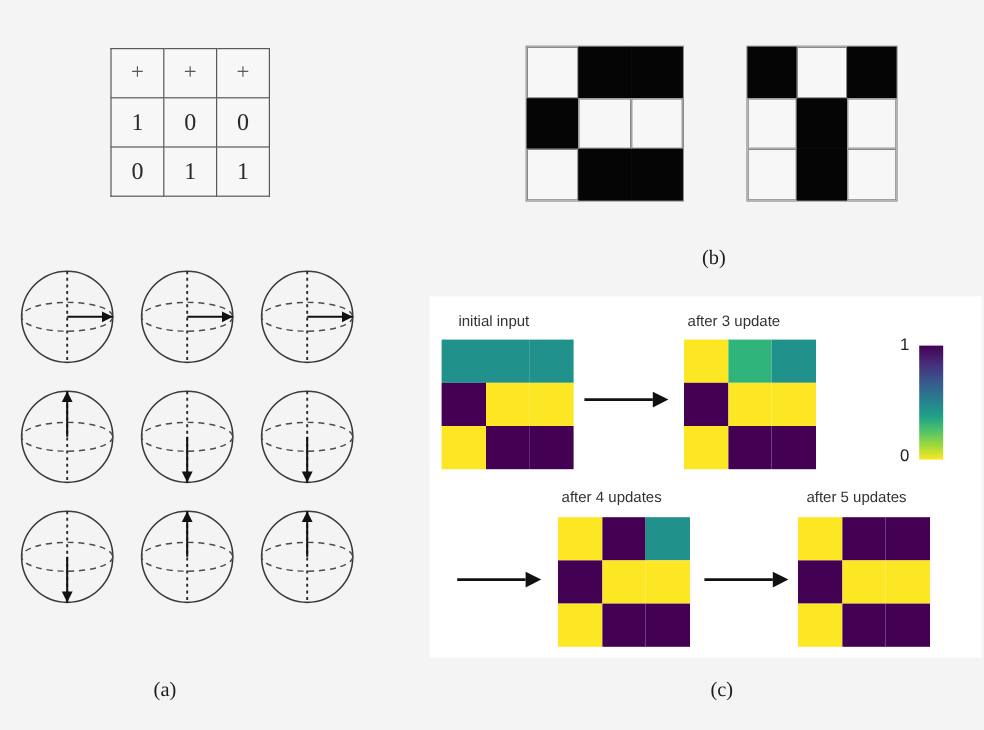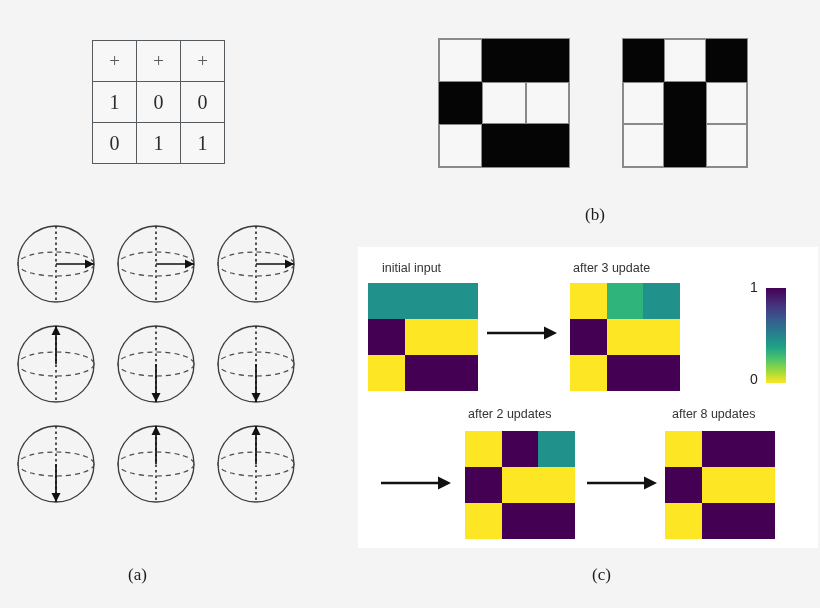--- a/index.html
+++ b/index.html
@@ -260,34 +260,34 @@
       <div class="heat-cell" style="background: rgb(47, 180, 124);"></div>
       <div class="heat-cell" style="background: rgb(33, 145, 140);"></div>
       <div class="heat-cell" style="background: rgb(68, 1, 84);"></div>
       <div class="heat-cell" style="background: rgb(253, 231, 37);"></div>
       <div class="heat-cell" style="background: rgb(253, 231, 37);"></div>
       <div class="heat-cell" style="background: rgb(253, 231, 37);"></div>
       <div class="heat-cell" style="background: rgb(68, 1, 84);"></div>
       <div class="heat-cell" style="background: rgb(68, 1, 84);"></div>
     </div>
 
-  <div class="heat-title" style="left:110px; top:160px;">after 2 updates</div>
+  <div class="heat-title" style="left:110px; top:160px;">after 4 updates</div>
   <div class="heat-grid" id="hm-2" style="left:107px; top:184px;">
       <div class="heat-cell" style="background: rgb(253, 231, 37);"></div>
       <div class="heat-cell" style="background: rgb(68, 1, 84);"></div>
       <div class="heat-cell" style="background: rgb(33, 145, 140);"></div>
       <div class="heat-cell" style="background: rgb(68, 1, 84);"></div>
       <div class="heat-cell" style="background: rgb(253, 231, 37);"></div>
       <div class="heat-cell" style="background: rgb(253, 231, 37);"></div>
       <div class="heat-cell" style="background: rgb(253, 231, 37);"></div>
       <div class="heat-cell" style="background: rgb(68, 1, 84);"></div>
       <div class="heat-cell" style="background: rgb(68, 1, 84);"></div>
     </div>
 
-  <div class="heat-title" style="left:314px; top:160px;">after 8 updates</div>
+  <div class="heat-title" style="left:314px; top:160px;">after 5 updates</div>
   <div class="heat-grid" id="hm-3" style="left:307px; top:184px;">
       <div class="heat-cell" style="background: rgb(253, 231, 37);"></div>
       <div class="heat-cell" style="background: rgb(68, 1, 84);"></div>
       <div class="heat-cell" style="background: rgb(68, 1, 84);"></div>
       <div class="heat-cell" style="background: rgb(68, 1, 84);"></div>
       <div class="heat-cell" style="background: rgb(253, 231, 37);"></div>
       <div class="heat-cell" style="background: rgb(253, 231, 37);"></div>
       <div class="heat-cell" style="background: rgb(253, 231, 37);"></div>
       <div class="heat-cell" style="background: rgb(68, 1, 84);"></div>
       <div class="heat-cell" style="background: rgb(68, 1, 84);"></div>

